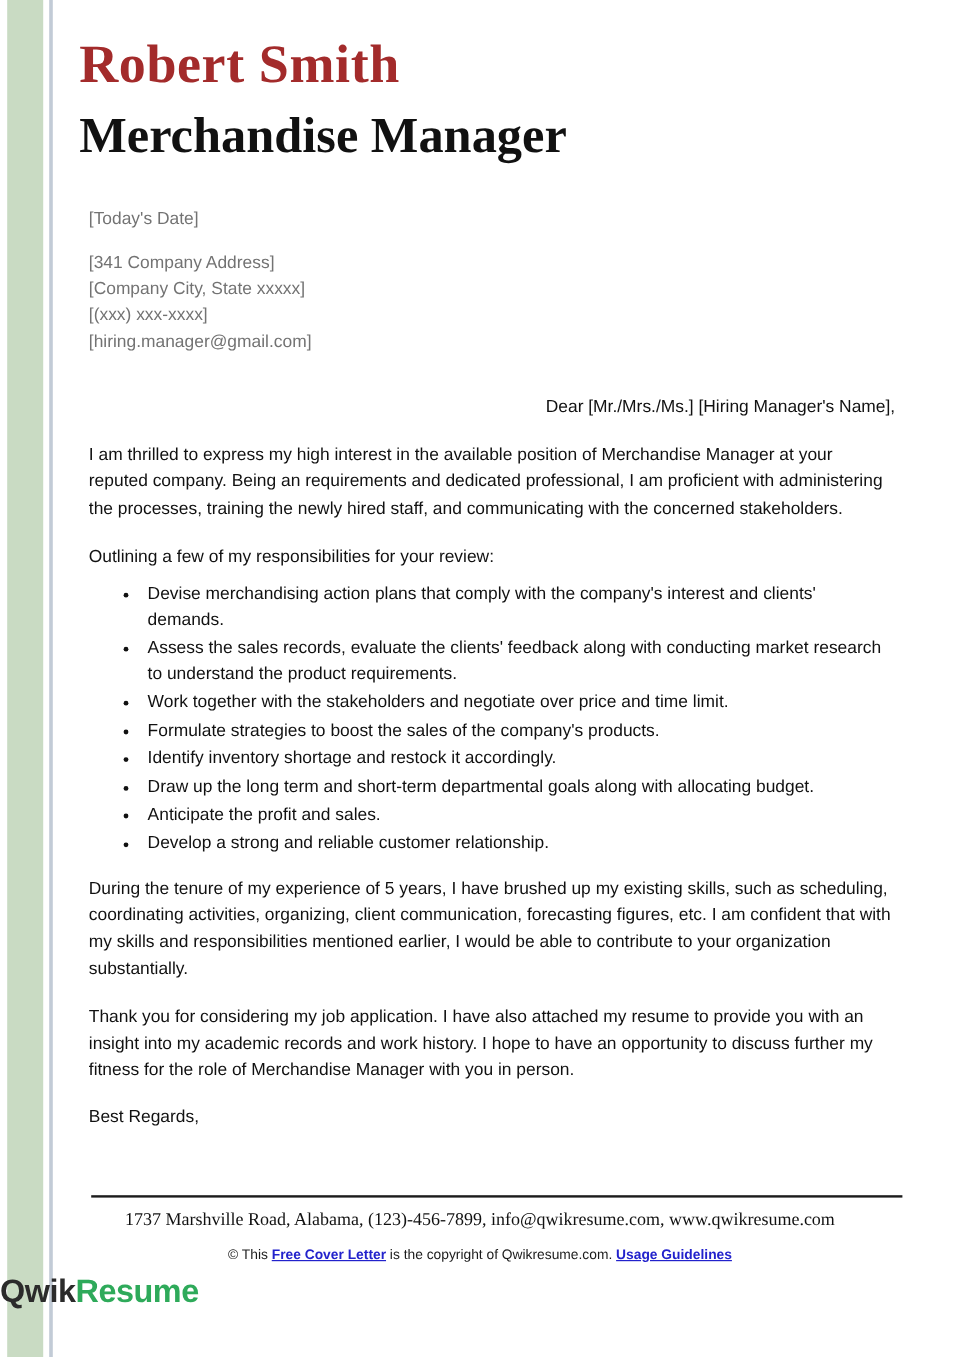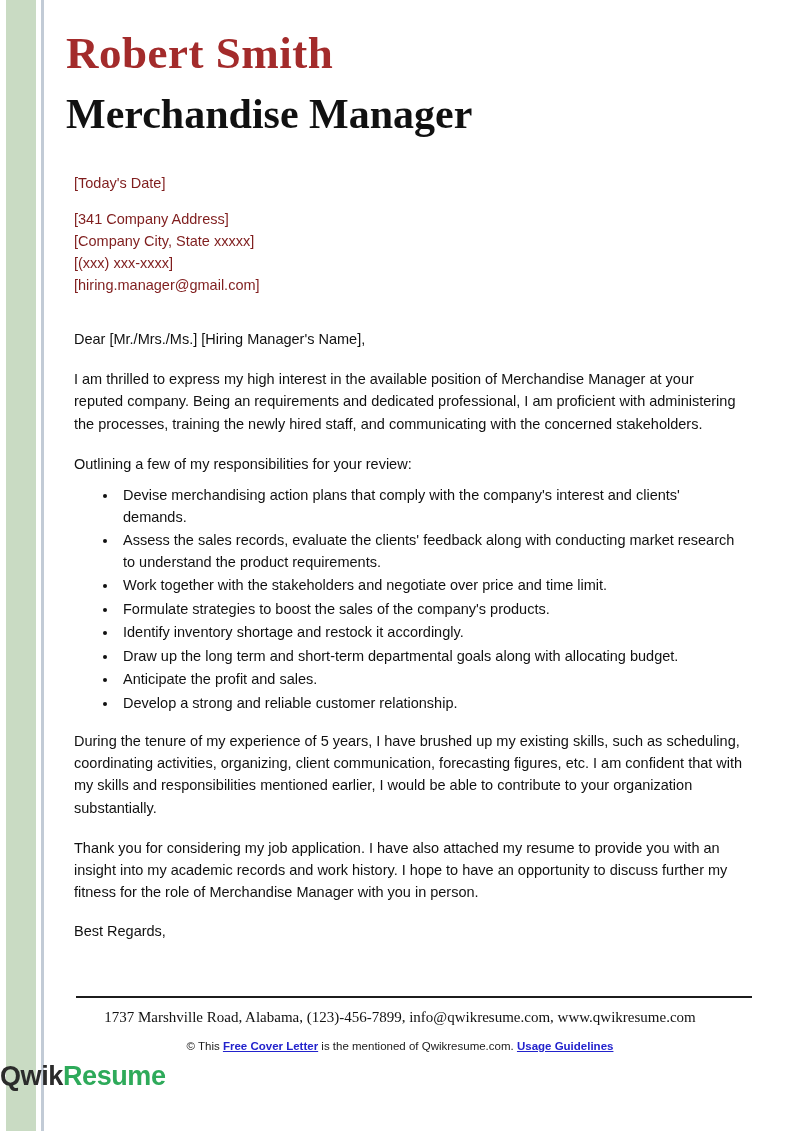--- a/index.html
+++ b/index.html
@@ -68,35 +68,35 @@
     margin: 14px 0 0 0;
   }
 
   .contact-block {
     position: absolute;
     left: 74px;
     top: 172px;
     width: 600px;
     font-size: 14.5px;
     line-height: 22px;
-    color: #7f1d1d;
+    color: #737373;
   }
   .contact-date { margin-bottom: 14px; }
   .contact-line { display: block; }
 
   .body-block {
     position: absolute;
     left: 74px;
     top: 328px;
     width: 672px;
     font-size: 14.5px;
     line-height: 22.2px;
     color: #111;
   }
-  .salutation { margin: 0 0 18px 0; }
+  .salutation { margin: 0 0 18px 0; text-align: right; }
   .para { margin: 0 0 17px 0; }
   .para-intro { margin: 0 0 18px 0; }
   .lead-in { margin: 0 0 10px 0; }
 
   ul.duties {
     list-style: none;
     margin: 0 0 16px 0;
     padding: 0;
   }
   ul.duties li {
@@ -210,20 +210,20 @@
     <div class="closing-group">
       <p class="signoff">Best Regards,</p>
     </div>
   </div>
 
   <div class="footer-rule"></div>
 
   <div class="footer-address">1737 Marshville Road, Alabama, (123)-456-7899, info@qwikresume.com, www.qwikresume.com</div>
 
   <div class="footer-copy">
-    <span>© This </span><span class="link">Free Cover Letter</span><span> is the mentioned of Qwikresume.com. </span><span class="link">Usage Guidelines</span>
+    <span>© This </span><span class="link">Free Cover Letter</span><span> is the copyright of Qwikresume.com. </span><span class="link">Usage Guidelines</span>
   </div>
 
   <div class="logo">
     <span class="qwik">Qwik</span><span class="resume">Resume</span>
   </div>
 
 </div>
 
 </body></html>

